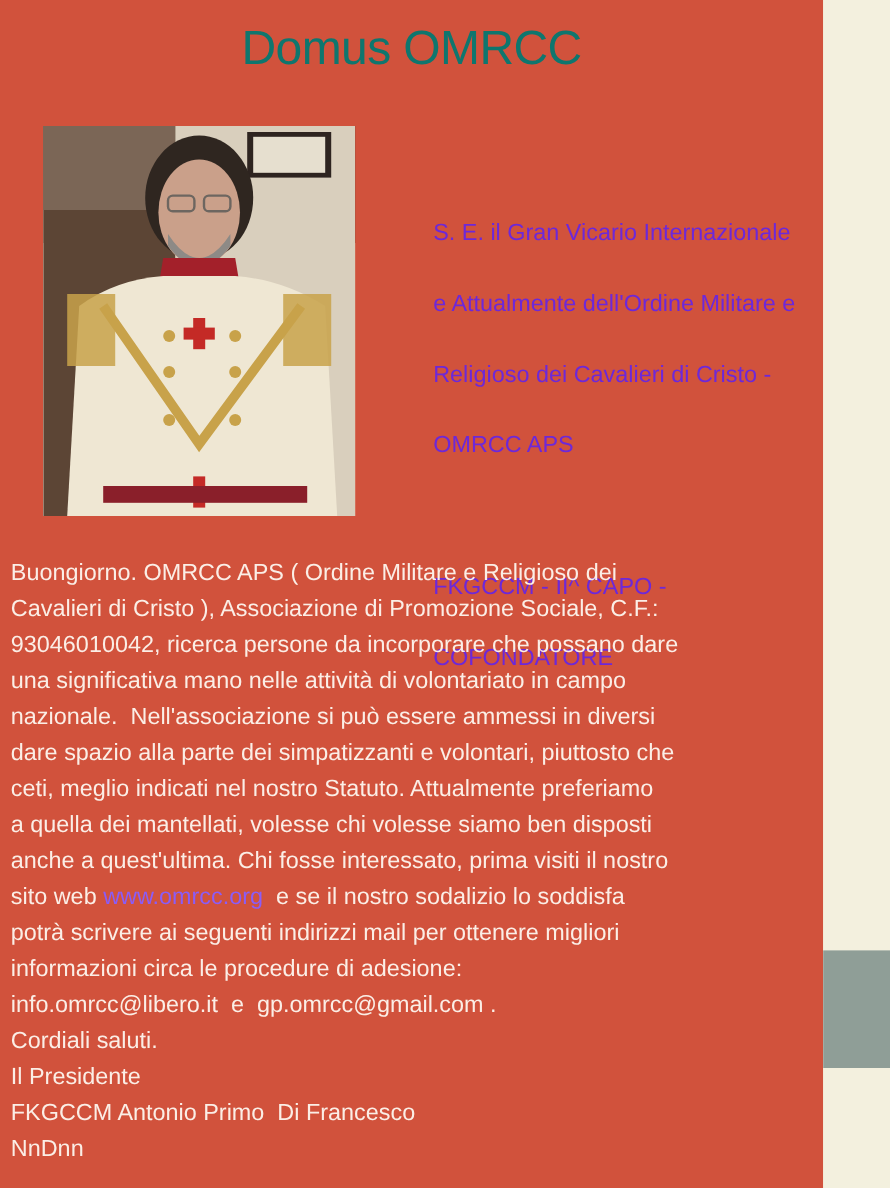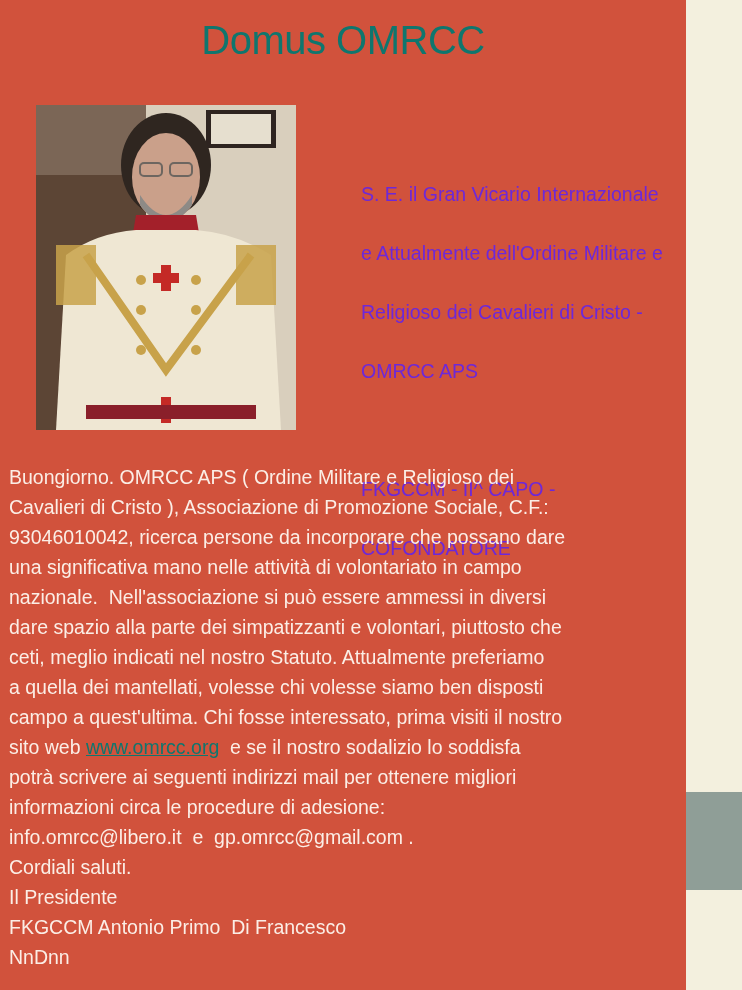--- a/index.html
+++ b/index.html
@@ -77,22 +77,21 @@
       width: 672px;
       color: #fbeee6;
       font-size: 19.5px;
       line-height: 30px;
     }
     .body-text .line {
       display: block;
       white-space: pre;
     }
     .link {
-      color: #0f766e;
-      text-decoration: underline;
+      color: #8b5cf6;
       cursor: pointer;
     }
   </style>
 </head>
 <body>
 
 <div class="panel"></div>
 <div class="side-band"></div>
 <div class="side-block"></div>
 
@@ -157,21 +156,21 @@
 
 <div class="body-text">
   <span class="line">Buongiorno. OMRCC APS ( Ordine Militare e Religioso dei</span>
   <span class="line">Cavalieri di Cristo ), Associazione di Promozione Sociale, C.F.:</span>
   <span class="line">93046010042, ricerca persone da incorporare che possano dare</span>
   <span class="line">una significativa mano nelle attività di volontariato in campo</span>
   <span class="line">nazionale.  Nell'associazione si può essere ammessi in diversi</span>
   <span class="line">dare spazio alla parte dei simpatizzanti e volontari, piuttosto che</span>
   <span class="line">ceti, meglio indicati nel nostro Statuto. Attualmente preferiamo</span>
   <span class="line">a quella dei mantellati, volesse chi volesse siamo ben disposti</span>
-  <span class="line">campo a quest'ultima. Chi fosse interessato, prima visiti il nostro</span>
+  <span class="line">anche a quest'ultima. Chi fosse interessato, prima visiti il nostro</span>
   <span class="line"><span>sito web </span><a class="link" title="www.omrcc.org">www.omrcc.org</a><span>  e se il nostro sodalizio lo soddisfa</span></span>
   <span class="line">potrà scrivere ai seguenti indirizzi mail per ottenere migliori</span>
   <span class="line">informazioni circa le procedure di adesione:</span>
   <span class="line">info.omrcc@libero.it  e  gp.omrcc@gmail.com .</span>
   <span class="line">Cordiali saluti.</span>
   <span class="line">Il Presidente</span>
   <span class="line">FKGCCM Antonio Primo  Di Francesco</span>
   <span class="line">NnDnn</span>
 </div>
 

